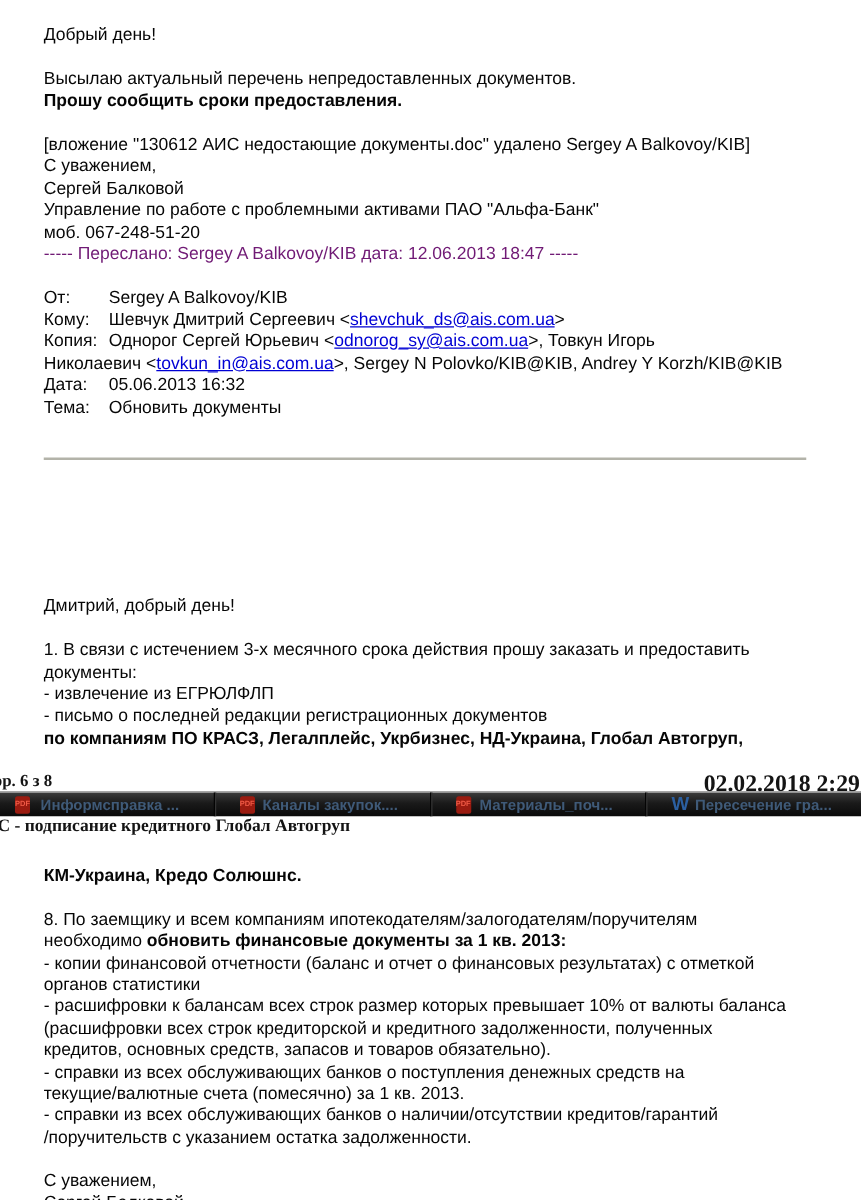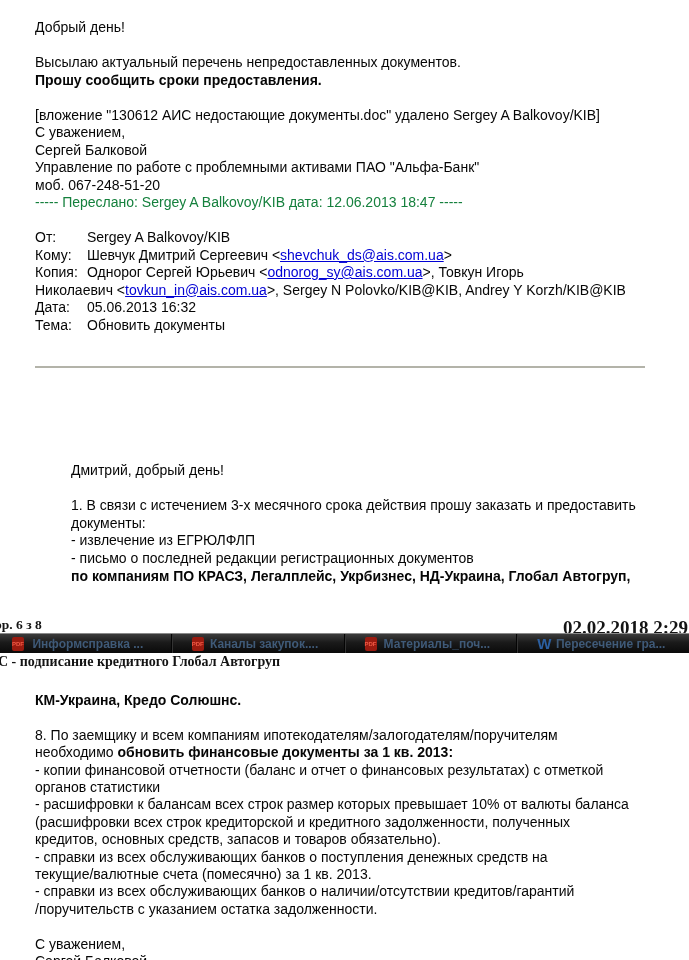--- a/index.html
+++ b/index.html
@@ -1,24 +1,24 @@
 <!DOCTYPE html>
 <html><head>
 <meta charset="utf-8">
 <style>
   html,body{margin:0;padding:0;background:#fff;}
   .page{position:relative;width:689px;height:960px;background:#ffffff;overflow:hidden;
         font-family:"Liberation Sans",sans-serif;font-size:14px;color:#060606;}
   .flow{position:absolute;left:35px;}
   .line{white-space:nowrap;}
   .top-flow{top:7px;line-height:17.5px;margin-top:12px;}
-  .body1-flow{top:462px;line-height:17.6px;margin-left:36px;}
+  .body1-flow{top:476px;line-height:17.6px;}
   .body2-flow{top:692px;line-height:17.4px;}
   .b{font-weight:bold;}
-  .magenta{color:#15803d;}
+  .magenta{color:#701a75;}
   .link{color:#0000D4;text-decoration:underline;cursor:pointer;}
   .hlabel{display:inline-block;width:52px;}
   .divider{position:absolute;left:35px;width:610px;top:366px;height:2px;background:#b3b3a9;border:none;}
   .pgnum{position:absolute;left:-5px;top:617px;font-family:"Liberation Serif",serif;
          font-size:13.5px;font-weight:600;color:#141414;white-space:nowrap;}
   .pgtime{position:absolute;right:1px;top:617px;font-family:"Liberation Serif",serif;
           font-size:19px;font-weight:600;color:#141414;white-space:nowrap;text-align:right;}
   .taskbar{position:absolute;left:0;top:633px;width:689px;height:20px;display:flex;
            border-top:1px solid #8a8a8a;box-sizing:border-box;
            background:linear-gradient(180deg,#3c3c3c 0%,#1a1a1a 45%,#0a0a0a 100%);}

